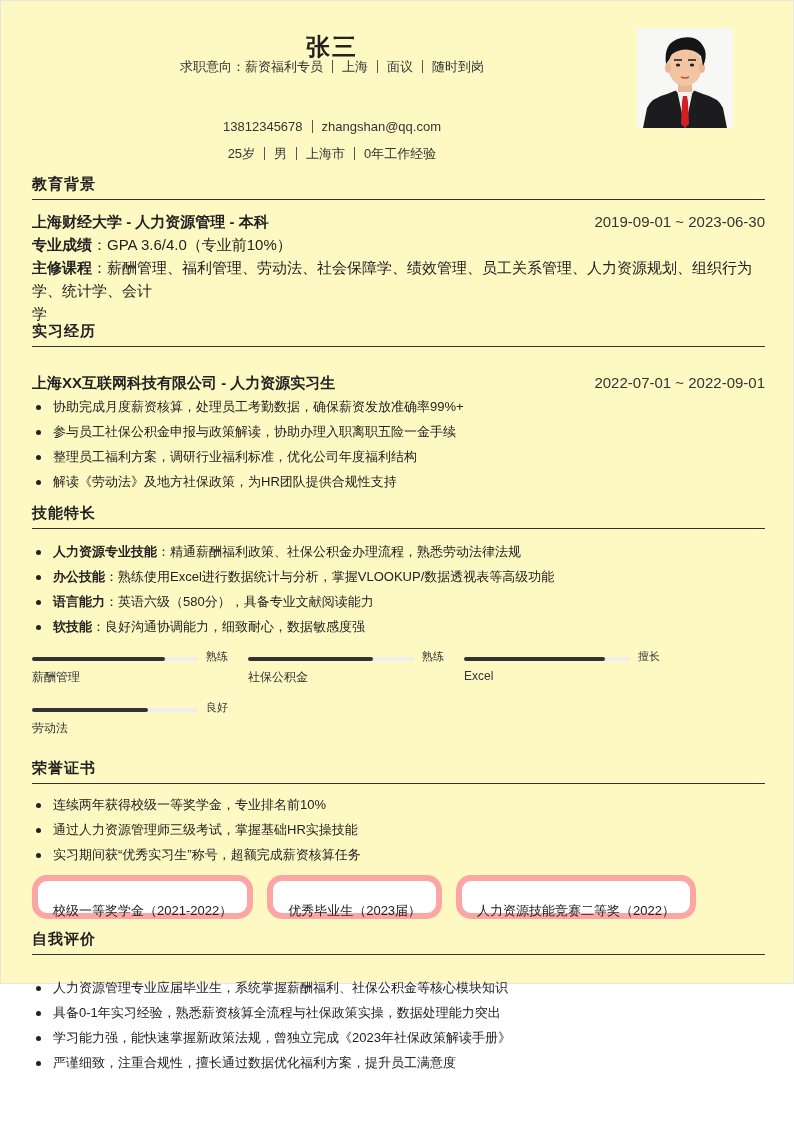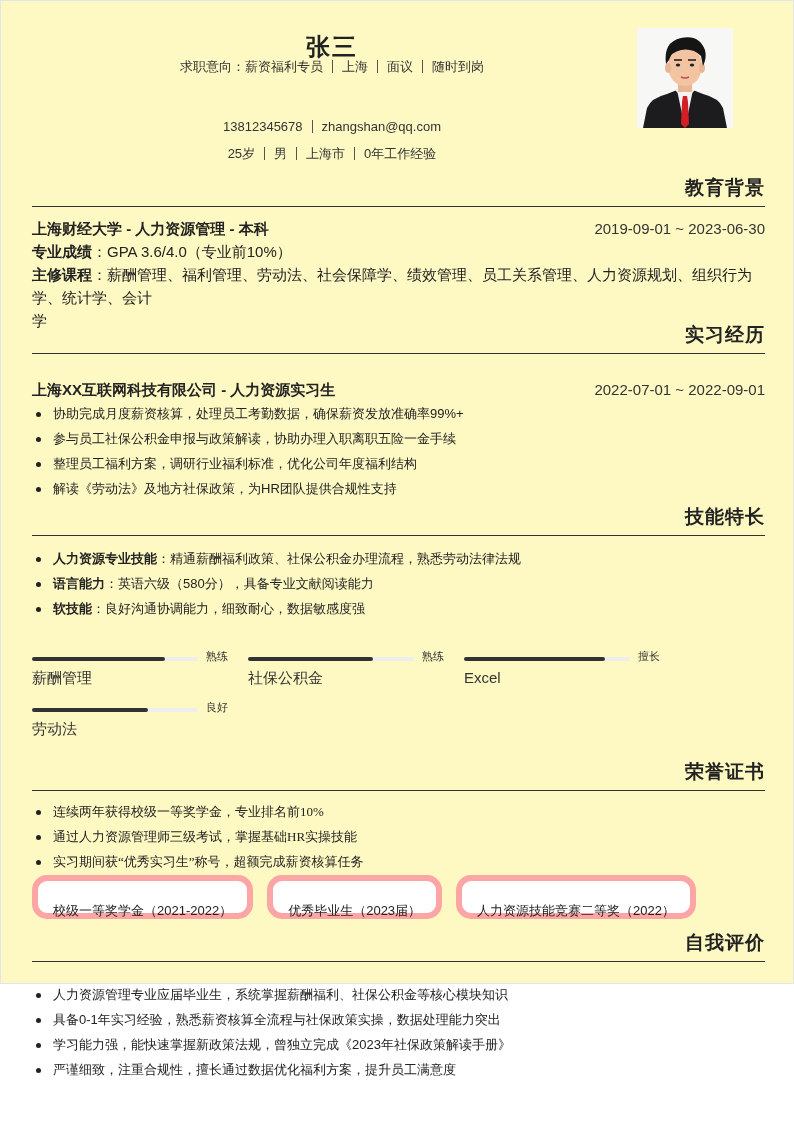--- a/index.html
+++ b/index.html
@@ -27,37 +27,37 @@
       text-align: center; font-size: 13px; color: #333; white-space: nowrap;
     }
     .info-line .sep { display: inline-block; width: 1px; height: 13px; background: #555; margin: 0 9px; vertical-align: -2px; }
     .l1 { top: 57px; } .l2 { top: 101px; margin-top: 43px; } .l3 { top: 118px; }
     .photo {
       position: absolute; left: 636px; top: 27px; width: 96px; height: 100px;
       background: #f6f6f4; overflow: hidden;
     }
     .section { position: absolute; left: 31px; width: 733px; }
     .sec-title {
-      font-size: 19px; font-weight: bold; color: #222; padding-bottom: 5px;
-      border-bottom: 1.5px solid #333; letter-spacing: 1px; text-align: right;
+      font-size: 15px; font-weight: bold; color: #222; padding-bottom: 5px;
+      border-bottom: 1.5px solid #333; letter-spacing: 1px;
     }
     .row { position: relative; font-size: 15px; line-height: 23px; color: #222; }
     .row .bold { font-weight: bold; }
     .row .right { position: absolute; right: 0; top: 0; color: #333; }
     ul.bul { list-style: none; }
     ul.bul li { position: relative; padding-left: 21px; line-height: 25px; font-size: 13px; color: #222; white-space: nowrap; }
     ul.bul li::before {
       content: ""; position: absolute; left: 4px; top: 11px; width: 5px; height: 5px; border-radius: 50%; background: #222;
     }
     ul.bul li b { font-weight: bold; }
     .skill { position: absolute; width: 200px; height: 46px; }
     .skill .track { position: absolute; left: 0; top: 8px; width: 166px; height: 4px; background: #eeeeee; border-radius: 2px; }
     .skill .fill { position: absolute; left: 0; top: 0; height: 4px; background: #333; border-radius: 2px; }
     .skill .lvl { position: absolute; left: 174px; top: 0; font-size: 11px; color: #333; white-space: nowrap; }
-    .skill .nm { position: absolute; left: 0; top: 20px; font-size: 15px; color: #333; white-space: nowrap; }
+    .skill .nm { position: absolute; left: 0; top: 20px; font-size: 12px; color: #333; white-space: nowrap; }
     .tags { position: absolute; left: 31px; top: 874px; display: flex; gap: 14px; }
     .tag {
       border: 6px solid #fca5a5; border-radius: 15px; padding: 16px 15px; height: 29px; line-height: 27px;
       font-size: 13px; color: #222; white-space: nowrap; background: #fff;
     }
   </style>
 </head>
 <body>
 
 <div class="page">
@@ -129,20 +129,21 @@
       <li>参与员工社保公积金申报与政策解读，协助办理入职离职五险一金手续</li>
       <li>整理员工福利方案，调研行业福利标准，优化公司年度福利结构</li>
       <li>解读《劳动法》及地方社保政策，为HR团队提供合规性支持</li>
     </ul>
   </div>
 
   <div class="section" style="top:503px;">
     <div class="sec-title">技能特长</div>
     <ul class="bul" style="margin-top:10px;">
       <li><b>人力资源专业技能</b><span>：精通薪酬福利政策、社保公积金办理流程，熟悉劳动法律法规</span></li>
+      <li><b>办公技能</b><span>：熟练使用Excel进行数据统计与分析，掌握VLOOKUP/数据透视表等高级功能</span></li>
       <li><b>语言能力</b><span>：英语六级（580分），具备专业文献阅读能力</span></li>
       <li><b>软技能</b><span>：良好沟通协调能力，细致耐心，数据敏感度强</span></li>
     </ul>
   </div>
 
   <div class="skill" style="left:31px; top:648px;">
     <div class="track" style="background: rgb(238, 238, 238);">
         <div class="fill" style="width: 80%; background: rgb(51, 51, 51);"></div>
       </div>
     <span class="lvl">熟练</span>
@@ -163,21 +164,21 @@
     <span class="nm">Excel</span>
   </div>
   <div class="skill" style="left:31px; top:699px;">
     <div class="track" style="background: rgb(238, 238, 238);">
         <div class="fill" style="width: 70%; background: rgb(51, 51, 51);"></div>
       </div>
     <span class="lvl">良好</span>
     <span class="nm">劳动法</span>
   </div>
 
-  <div class="section" style="top:758px;font-family:Liberation Serif, serif;">
+  <div class="section" style="top:758px;">
     <div class="sec-title">荣誉证书</div>
     <ul class="bul" style="margin-top:8px;">
       <li>连续两年获得校级一等奖学金，专业排名前10%</li>
       <li>通过人力资源管理师三级考试，掌握基础HR实操技能</li>
       <li>实习期间获“优秀实习生”称号，超额完成薪资核算任务</li>
     </ul>
   </div>
   <div class="tags">
     <span class="tag">校级一等奖学金（2021-2022）</span>
     <span class="tag">优秀毕业生（2023届）</span>

